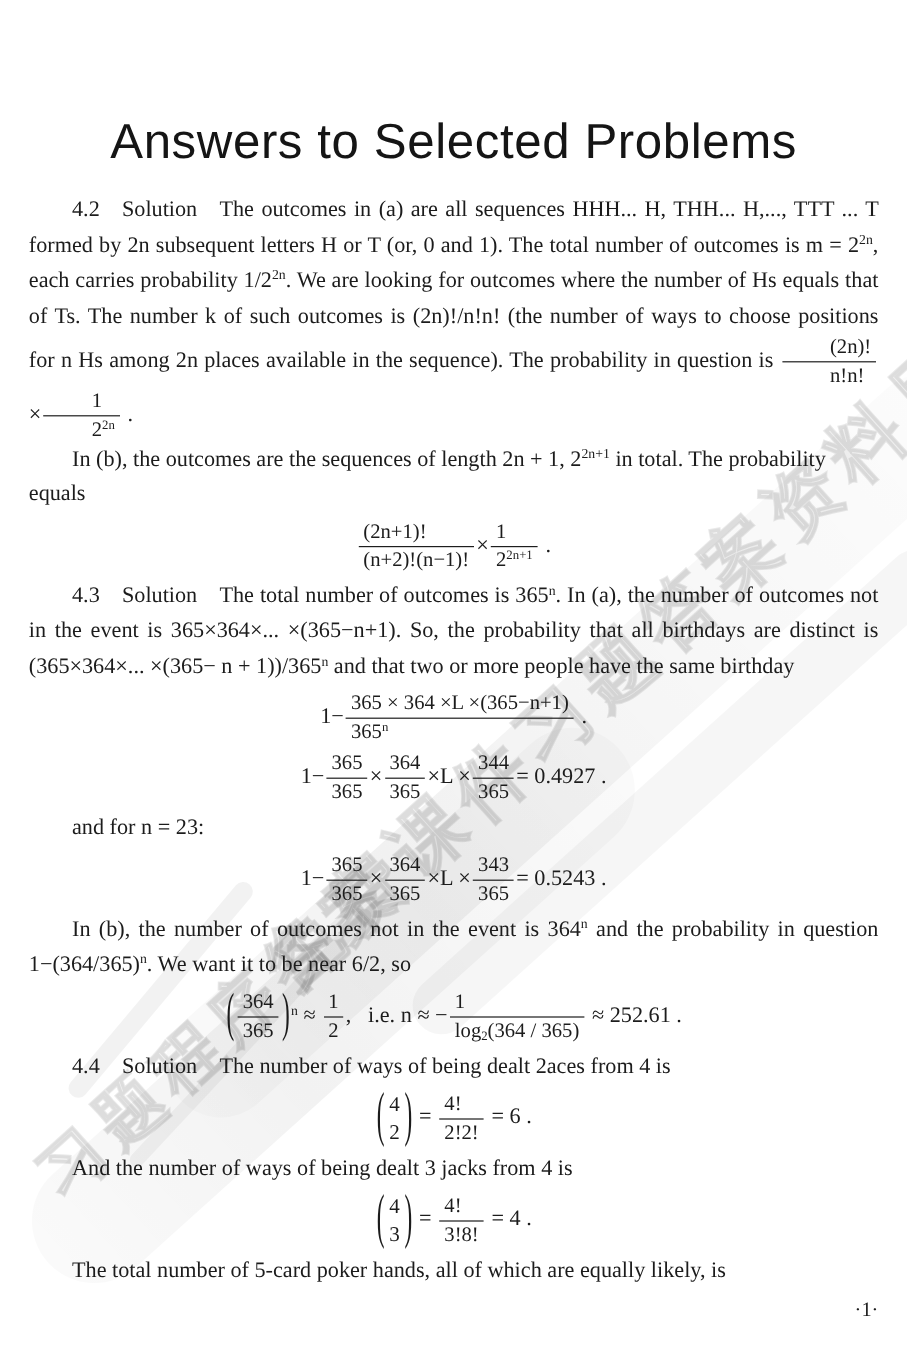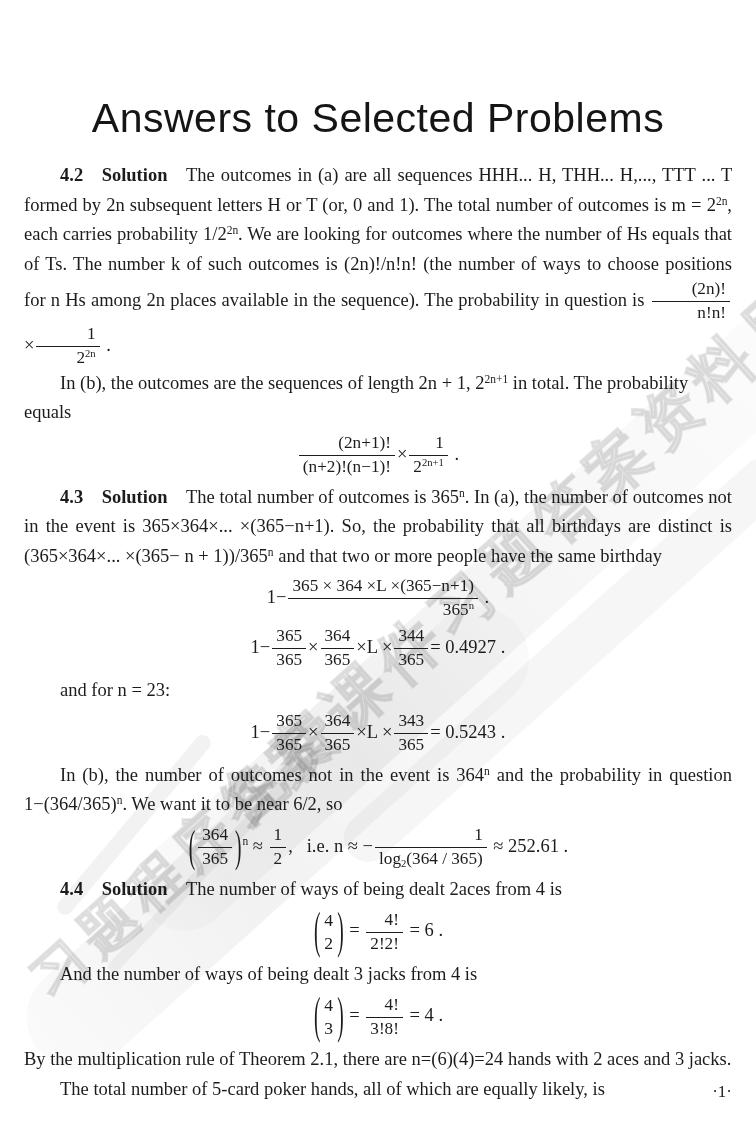--- a/index.html
+++ b/index.html
@@ -23,26 +23,26 @@
 
   
   .title{position:absolute;top:95px;left:0;width:100%;text-align:center;z-index:1;
          font-family:"Liberation Sans",sans-serif;font-size:41px;font-weight:400;letter-spacing:0.5px;color:#151515;}
   #doc-body{position:absolute;left:24px;top:161px;width:708px;z-index:1;font-size:18.5px;line-height:29.5px;}
   .para{margin:0;}
   .indent{text-indent:36px;}
   .just{text-align:justify;}
   .formula{text-align:center;margin:5px 0;line-height:1.25;}
 
-  .s-b{font-weight:bold;}
+  .s-b{font-weight:normal;}
   .s-i{}
   .sup{font-size:0.62em;vertical-align:0.55em;line-height:0;}
   .sub{font-size:0.62em;vertical-align:-0.28em;line-height:0;}
 
-  .frac{display:inline-block;vertical-align:middle;text-align:right;font-size:0.93em;margin:0 2px;}
+  .frac{display:inline-block;vertical-align:middle;text-align:left;font-size:0.93em;margin:0 2px;}
   .frac .fnum{display:block;padding:0 4px 1px;border-bottom:1.4px solid #1d1d1d;line-height:1.22;}
   .frac .fden{display:block;padding:1px 4px 0;line-height:1.22;}
 
   .bigp{display:inline-block;vertical-align:middle;transform:scaleY(2.3);font-size:1.05em;font-weight:300;padding:0 1px;}
   .binom{display:inline-flex;align-items:center;vertical-align:middle;}
   .binom .bcol{display:inline-flex;flex-direction:column;align-items:center;line-height:1.3;font-size:0.95em;padding:0 3px;}
   .binom .bigp{transform:scaleY(2.6);}
 
   .page-number{position:absolute;right:24px;bottom:32px;z-index:1;font-size:17px;color:#1c1c1c;}
 </style>
@@ -85,19 +85,18 @@
         </span><span> = </span><span class="frac"><span class="fnum"><span>4!</span></span><span class="fden"><span>2!2!</span></span></span><span> = 6 .</span></div>
       <p class="para indent"><span>And the number of ways of being dealt 3 jacks from 4 is</span></p>
       <div class="formula"><span class="binom">
           <span class="bigp">(</span>
           <span class="bcol">
             <span><span>4</span></span>
             <span><span>3</span></span>
           </span>
           <span class="bigp">)</span>
         </span><span> = </span><span class="frac"><span class="fnum"><span>4!</span></span><span class="fden"><span>3!8!</span></span></span><span> = 4 .</span></div>
-      <p class="para"><span>By the multiplication rule of Theorem 2.1, there are </span><span class="s-i">n</span><span>=(6)(4)=24 hands with 2 aces and 3 jacks.</span></p>
       <p class="para indent"><span>The total number of 5-card poker hands, all of which are equally likely, is</span></p>
     </div>
 
   <div class="page-number">·1·</div>
 
 </div>
 
 </body></html>

